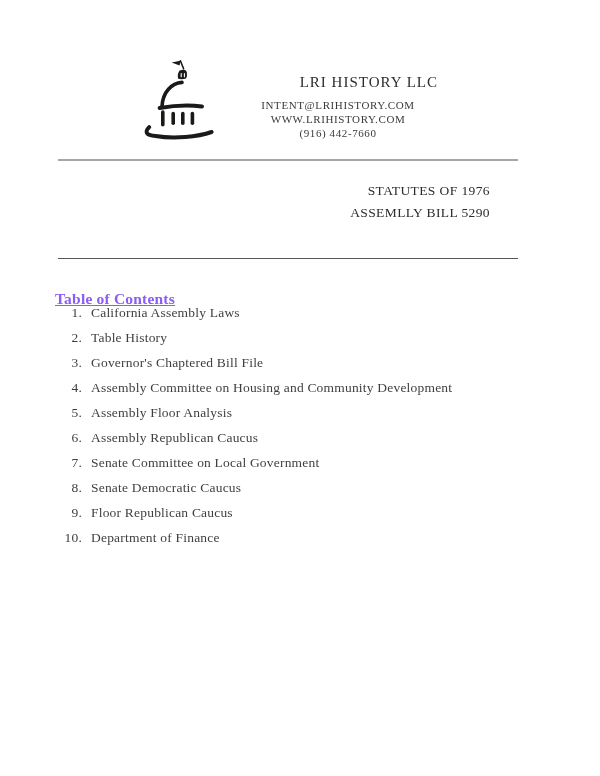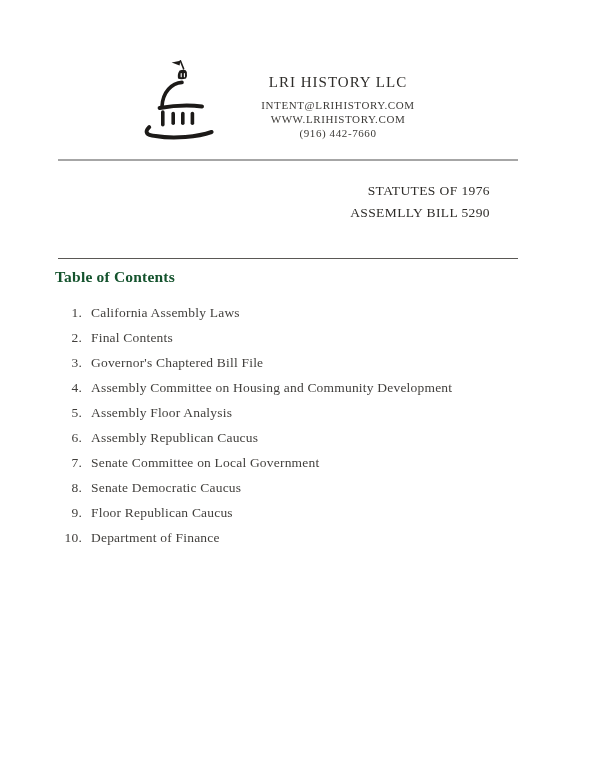--- a/index.html
+++ b/index.html
@@ -36,20 +36,21 @@
     text-align: center;
     padding-top: 16px;
     min-width: 200px;
   }
   .company-name {
     font-size: 15px;
     letter-spacing: 1px;
     color: #2e2c29;
     white-space: nowrap;
     margin-bottom: 7px;
+    text-align: right;
   }
   .contact-line {
     font-size: 11px;
     letter-spacing: 0.6px;
     line-height: 14px;
     color: #3c3a37;
     white-space: nowrap;
   }
 
   
@@ -80,26 +81,27 @@
     font-size: 13.5px;
     letter-spacing: 0.4px;
     line-height: 22px;
     color: #2e2c29;
   }
   .case-block .case-line { white-space: pre; }
 
   
   .toc-heading {
     position: absolute;
-    top: 268px;
+    top: 290px;
     left: 55px;
     font-weight: bold;
     font-size: 15.5px;
     letter-spacing: 0.2px;
-    color: #14532d;
+    color: #8b5cf6;
+    text-decoration: underline;
   }
   .toc-list {
     position: absolute;
     top: 305px;
     left: 55px;
     margin: 0;
     padding: 0;
     list-style: none;
     font-size: 13.5px;
     color: #413f3c;
@@ -165,21 +167,21 @@
 
   <div class="toc-heading">Table of Contents</div>
 
   <ol class="toc-list">
     <li class="toc-item">
       <span class="toc-num">1.</span>
       <span class="toc-label">California Assembly Laws</span>
     </li>
     <li class="toc-item">
       <span class="toc-num">2.</span>
-      <span class="toc-label">Final Contents</span>
+      <span class="toc-label">Table History</span>
     </li>
     <li class="toc-item">
       <span class="toc-num">3.</span>
       <span class="toc-label">Governor's Chaptered Bill File</span>
     </li>
     <li class="toc-item">
       <span class="toc-num">4.</span>
       <span class="toc-label">Assembly Committee on Housing and Community Development</span>
     </li>
     <li class="toc-item">

